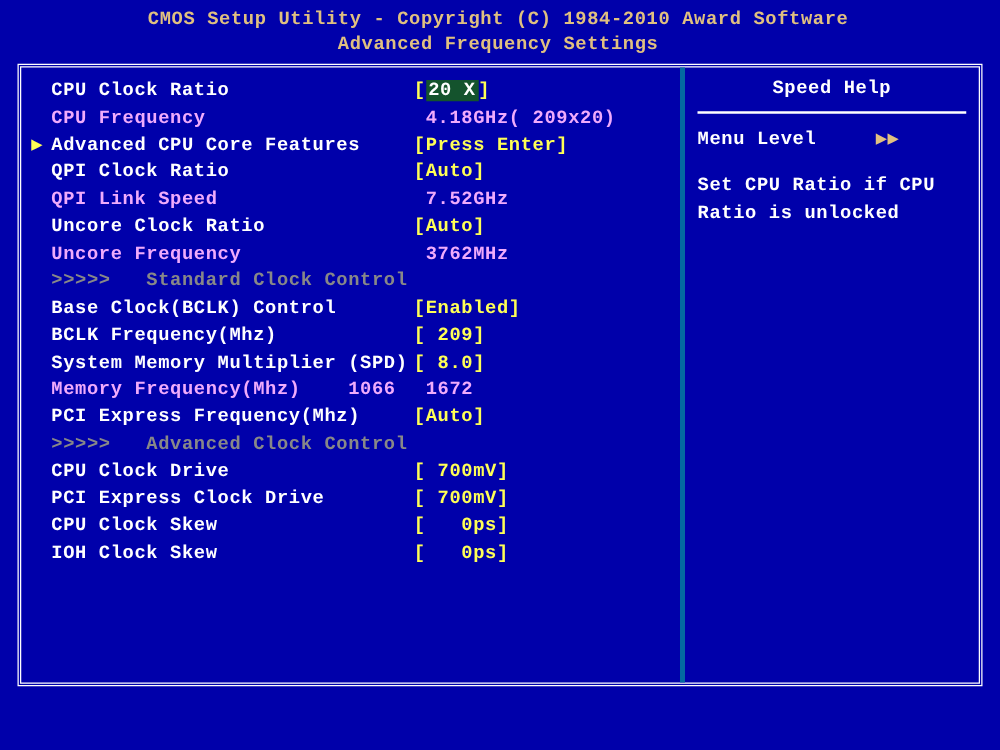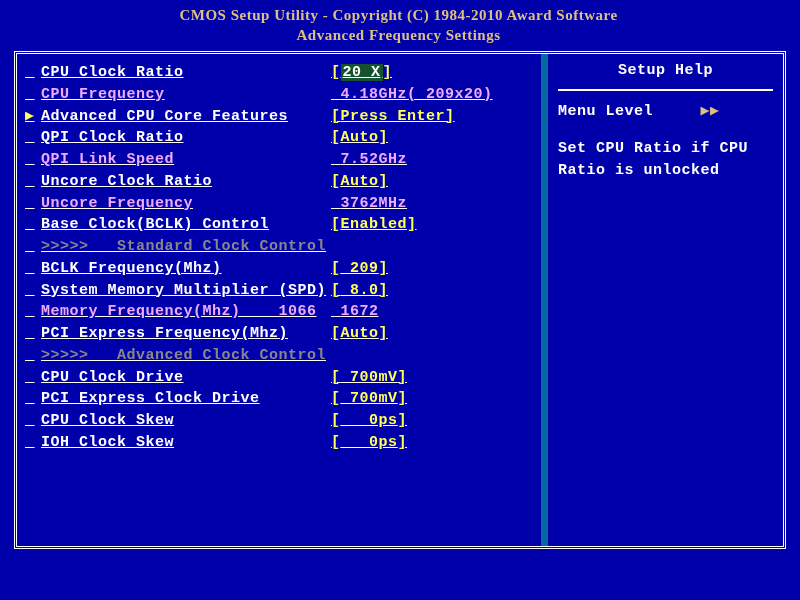--- a/index.html
+++ b/index.html
@@ -12,33 +12,31 @@
     color: #ffffff;
     overflow: hidden;
     font-weight: bold;
     letter-spacing: 0.5px;
   }
   .title-area {
     text-align: center;
     color: #e0c080;
     padding: 6px 3px 4px 0;
     line-height: 1.3;
-    font-family: Liberation Serif, serif;
   }
   .outer-box {
     border: 3px double #ffffff;
     margin: 2px 14px 0 14px;
     height: 498px;
     display: flex;
   }
   .left-pane {
     flex: 1;
-    border-right: 7px solid #0369a1;
+    border-right: 4px solid #0369a1;
     padding: 8px 6px 8px 8px;
-    text-decoration: underline;
   }
   .right-pane {
     width: 235px;
     padding: 8px 10px;
   }
   .row {
     display: flex;
     line-height: 1.45;
     white-space: pre;
   }
@@ -76,34 +74,34 @@
 
 <div class="outer-box">
   <div class="left-pane" id="settings-pane">
       <div class="row"><span class="cursor-col yellow"> </span><span class="label-col white">CPU Clock Ratio</span><span class="val-col"><span class="yellow">[</span><span class="hl">20 X</span><span class="yellow">]</span></span></div>
       <div class="row"><span class="cursor-col yellow"> </span><span class="label-col cyan">CPU Frequency</span><span class="val-col"><span class="yellow"> </span><span class="cyan">4.18GHz( 209x20)</span></span></div>
       <div class="row"><span class="cursor-col yellow">▶</span><span class="label-col white">Advanced CPU Core Features</span><span class="val-col"><span class="yellow">[</span><span class="yellow">Press Enter</span><span class="yellow">]</span></span></div>
       <div class="row"><span class="cursor-col yellow"> </span><span class="label-col white">QPI Clock Ratio</span><span class="val-col"><span class="yellow">[</span><span class="yellow">Auto</span><span class="yellow">]</span></span></div>
       <div class="row"><span class="cursor-col yellow"> </span><span class="label-col cyan">QPI Link Speed</span><span class="val-col"><span class="yellow"> </span><span class="cyan">7.52GHz</span></span></div>
       <div class="row"><span class="cursor-col yellow"> </span><span class="label-col white">Uncore Clock Ratio</span><span class="val-col"><span class="yellow">[</span><span class="yellow">Auto</span><span class="yellow">]</span></span></div>
       <div class="row"><span class="cursor-col yellow"> </span><span class="label-col cyan">Uncore Frequency</span><span class="val-col"><span class="yellow"> </span><span class="cyan">3762MHz</span></span></div>
+      <div class="row"><span class="cursor-col yellow"> </span><span class="label-col grey">&gt;&gt;&gt;&gt;&gt;   Standard Clock Control</span><span class="val-col"></span></div>
       <div class="row"><span class="cursor-col yellow"> </span><span class="label-col white">Base Clock(BCLK) Control</span><span class="val-col"><span class="yellow">[</span><span class="yellow">Enabled</span><span class="yellow">]</span></span></div>
-      <div class="row"><span class="cursor-col yellow"> </span><span class="label-col grey">&gt;&gt;&gt;&gt;&gt;   Standard Clock Control</span><span class="val-col"></span></div>
       <div class="row"><span class="cursor-col yellow"> </span><span class="label-col white">BCLK Frequency(Mhz)</span><span class="val-col"><span class="yellow">[</span><span class="yellow"> 209</span><span class="yellow">]</span></span></div>
       <div class="row"><span class="cursor-col yellow"> </span><span class="label-col white">System Memory Multiplier (SPD)</span><span class="val-col"><span class="yellow">[</span><span class="yellow"> 8.0</span><span class="yellow">]</span></span></div>
       <div class="row"><span class="cursor-col yellow"> </span><span class="label-col cyan">Memory Frequency(Mhz)    1066</span><span class="val-col"><span class="yellow"> </span><span class="cyan">1672</span></span></div>
       <div class="row"><span class="cursor-col yellow"> </span><span class="label-col white">PCI Express Frequency(Mhz)</span><span class="val-col"><span class="yellow">[</span><span class="yellow">Auto</span><span class="yellow">]</span></span></div>
       <div class="row"><span class="cursor-col yellow"> </span><span class="label-col grey">&gt;&gt;&gt;&gt;&gt;   Advanced Clock Control</span><span class="val-col"></span></div>
       <div class="row"><span class="cursor-col yellow"> </span><span class="label-col white">CPU Clock Drive</span><span class="val-col"><span class="yellow">[</span><span class="yellow"> 700mV</span><span class="yellow">]</span></span></div>
       <div class="row"><span class="cursor-col yellow"> </span><span class="label-col white">PCI Express Clock Drive</span><span class="val-col"><span class="yellow">[</span><span class="yellow"> 700mV</span><span class="yellow">]</span></span></div>
       <div class="row"><span class="cursor-col yellow"> </span><span class="label-col white">CPU Clock Skew</span><span class="val-col"><span class="yellow">[</span><span class="yellow">   0ps</span><span class="yellow">]</span></span></div>
       <div class="row"><span class="cursor-col yellow"> </span><span class="label-col white">IOH Clock Skew</span><span class="val-col"><span class="yellow">[</span><span class="yellow">   0ps</span><span class="yellow">]</span></span></div>
     </div>
   <div class="right-pane">
-    <div class="help-title">Setup Help</div>
+    <div class="help-title">Speed Help</div>
     <div class="help-body">
       <div>
         <span>Menu Level</span>
         <span>&nbsp;&nbsp;&nbsp;</span>
         <span class="arrows">▶▶</span>
       </div>
       <div style="height:14px"></div>
       <div style="white-space:pre-line">Set CPU Ratio if CPU
 Ratio is unlocked</div>
     </div>

